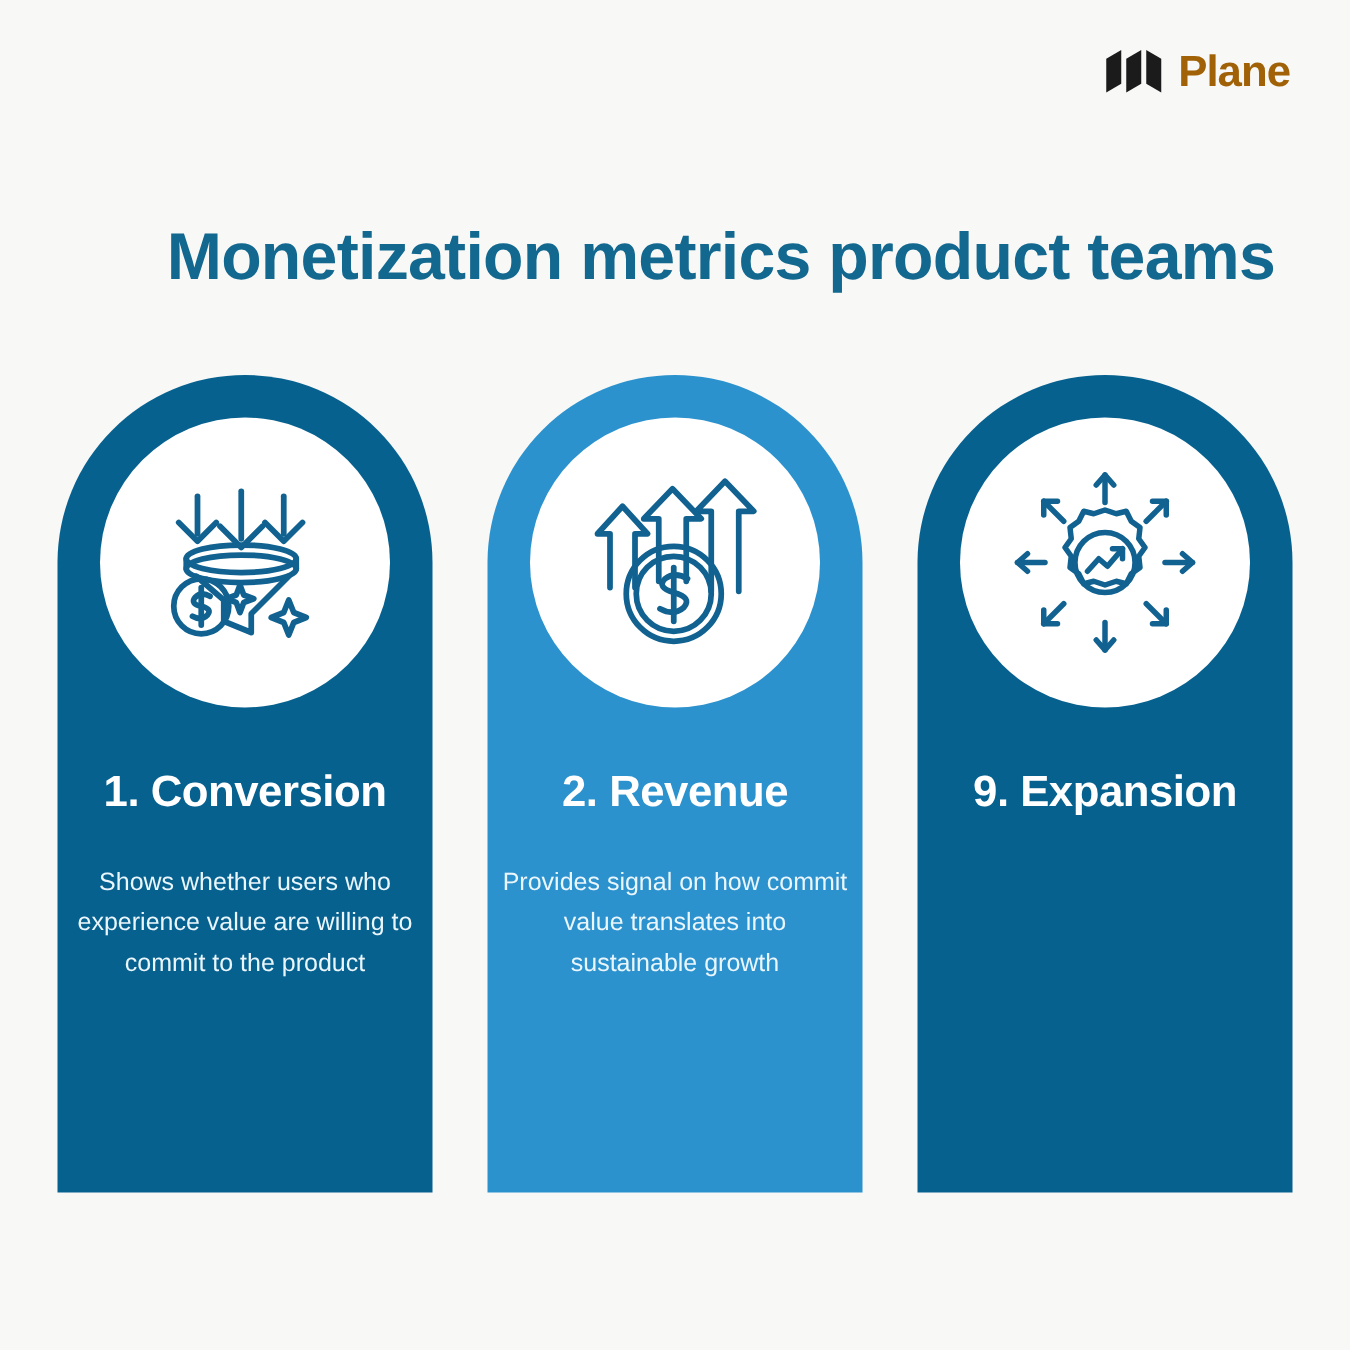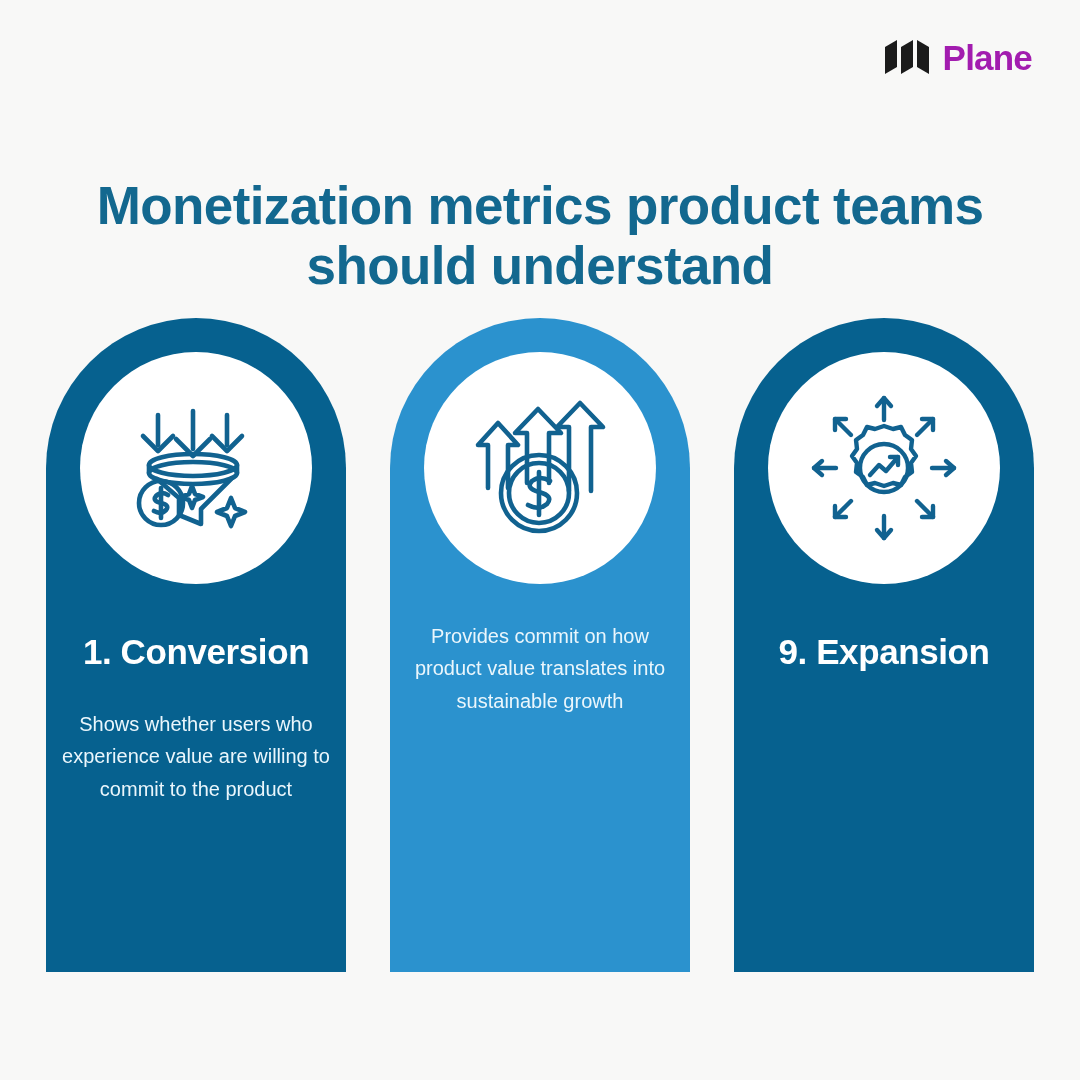--- a/index.html
+++ b/index.html
@@ -26,45 +26,45 @@
   }
   .brand-mark {
     display: block;
     width: 46px;
     height: 36px;
   }
   .brand-name {
     font-size: 35px;
     font-weight: 700;
     letter-spacing: -0.8px;
-    color: #a21caf;
+    color: #a16207;
     line-height: 1;
   }
 
   
   .title {
     position: absolute;
     top: 140px;
     left: 0;
     width: 1080px;
-    text-align: center;
+    text-align: right;
     color: #13688f;
     font-size: 53px;
     font-weight: 700;
     line-height: 1.14;
     letter-spacing: -0.6px;
     padding: 0 60px;
     box-sizing: border-box;
   }
   .title-line { display: block; }
 
   
   .cards {
     position: absolute;
-    top: 318px;
+    top: 300px;
     left: 46px;
     width: 988px;
     height: 654px;
     display: flex;
     justify-content: space-between;
   }
   .card {
     width: 300px;
     height: 654px;
     border-radius: 150px 150px 0 0;
@@ -118,21 +118,20 @@
   <svg class="brand-mark" viewBox="0 0 46 36" aria-hidden="true">
     <path d="M1 8 L13 1 L13 28 L1 35 Z" fill="#1b1b1b"></path>
     <path d="M17 8 L29 1 L29 28 L17 35 Z" fill="#1b1b1b"></path>
     <path d="M33 1 L45 8 L45 35 L33 28 Z" fill="#1b1b1b"></path>
   </svg>
   <span class="brand-name">Plane</span>
 </div>
 
 <h1 class="title">
   <span class="title-line">Monetization metrics product teams</span>
-  <span class="title-line">should understand</span>
 </h1>
 
 <div class="cards">
 
   <div class="card dark">
     <div class="icon-badge">
       <svg width="150" height="150" viewBox="0 0 150 150" fill="none" stroke="#116290" stroke-width="4.6" stroke-linecap="round" stroke-linejoin="round">
 
         <path d="M37 22 L37 52"></path>
         <path d="M22 43 L37 58 L52 43"></path>
@@ -171,21 +170,22 @@
         <path d="M62 90 L62 40 L50 40 L73 16 L96 40 L84 40 L84 90"></path>
 
         <path d="M104 98 L104 34 L92 34 L115 10 L138 34 L126 34 L126 98"></path>
 
         <circle cx="74" cy="100" r="38"></circle>
         <circle cx="74" cy="100" r="30"></circle>
         <path d="M85 88 Q75 82 67 88 Q60 95 74 99 Q89 103 82 111 Q74 118 63 112"></path>
         <path d="M74 79 L74 122"></path>
       </svg>
     </div>
-    <div class="card-body">Provides commit on how product value translates into sustainable growth</div>
+    <div class="card-heading">2. Revenue</div>
+    <div class="card-body">Provides signal on how commit value translates into sustainable growth</div>
   </div>
 
   <div class="card dark">
     <div class="icon-badge">
       <svg width="150" height="150" viewBox="0 0 150 150" fill="none" stroke="#116290" stroke-width="4.4" stroke-linecap="round" stroke-linejoin="round">
 
         <path d="M75 33
                  l9 3 8 -2 4 8 7 5 -1 9 5 7 -5 7 1 9 -7 5 -4 8 -8 -2 -9 3 -9 -3 -8 2 -4 -8 -7 -5 1 -9 -5 -7 5 -7 -1 -9 7 -5 4 -8 8 2 z"></path>
 
         <circle cx="75" cy="75" r="24"></circle>

